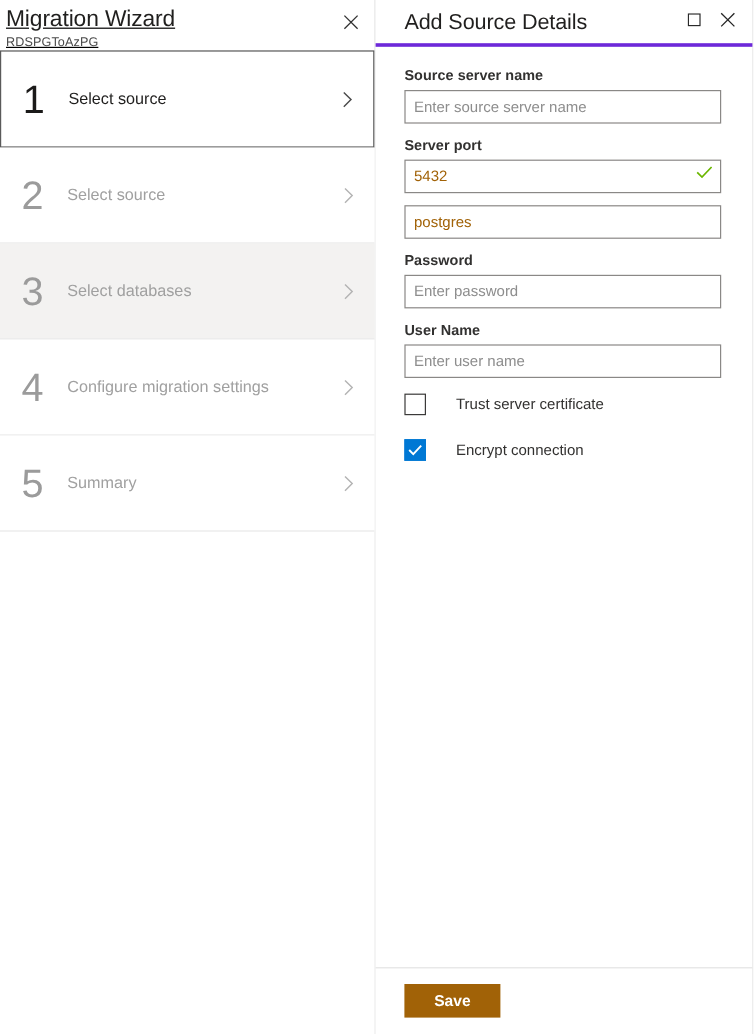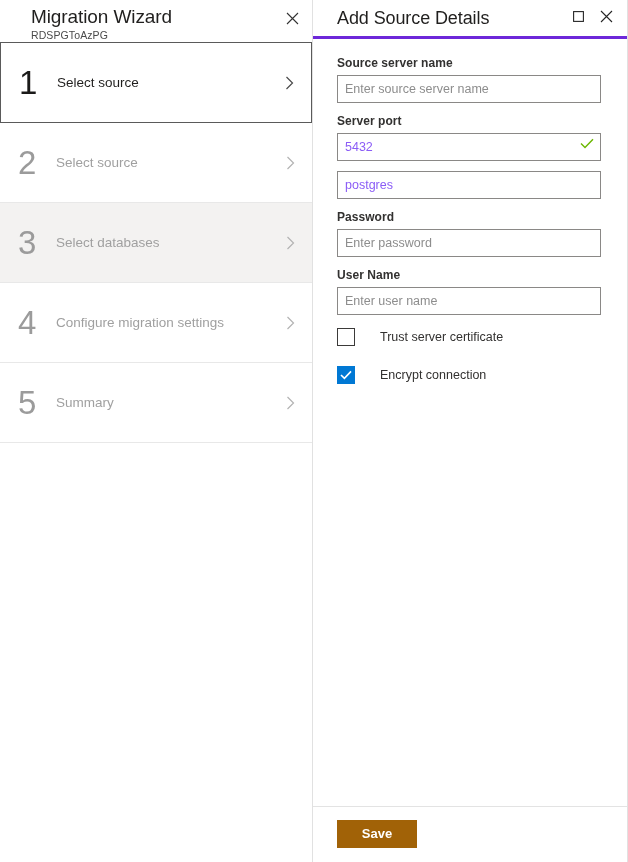--- a/index.html
+++ b/index.html
@@ -29,23 +29,24 @@
     height: 862px;
     background: #ffffff;
     border-right: 1px solid #e1e1e1;
     flex: 0 0 313px;
     display: flex;
     flex-direction: column;
   }
 
   .wizard-header {
     height: 42px;
-    padding: 5px 14px 0 31px;
+    padding: 5px 14px 0 5px;
     position: relative;
     flex: 0 0 42px;
+    text-decoration: underline;
   }
   .wizard-title {
     font-size: 19px;
     font-weight: 400;
     color: #201f1e;
     letter-spacing: -0.1px;
     line-height: 23px;
     margin: 0;
   }
   .wizard-subtitle {
@@ -201,21 +202,21 @@
     position: relative;
     height: 24px;
   }
   .field-input {
     width: 100%;
     height: 28px;
     border: 1px solid #8a8886;
     background: #ffffff;
     font-family: "Liberation Sans", sans-serif;
     font-size: 12.5px;
-    color: #8b5cf6;
+    color: #a16207;
     padding: 0 22px 0 7px;
     outline: none;
     border-radius: 0;
     line-height: 22px;
   }
   .field-input::placeholder {
     color: #8d8d8d;
     opacity: 1;
   }
   .valid-check {

